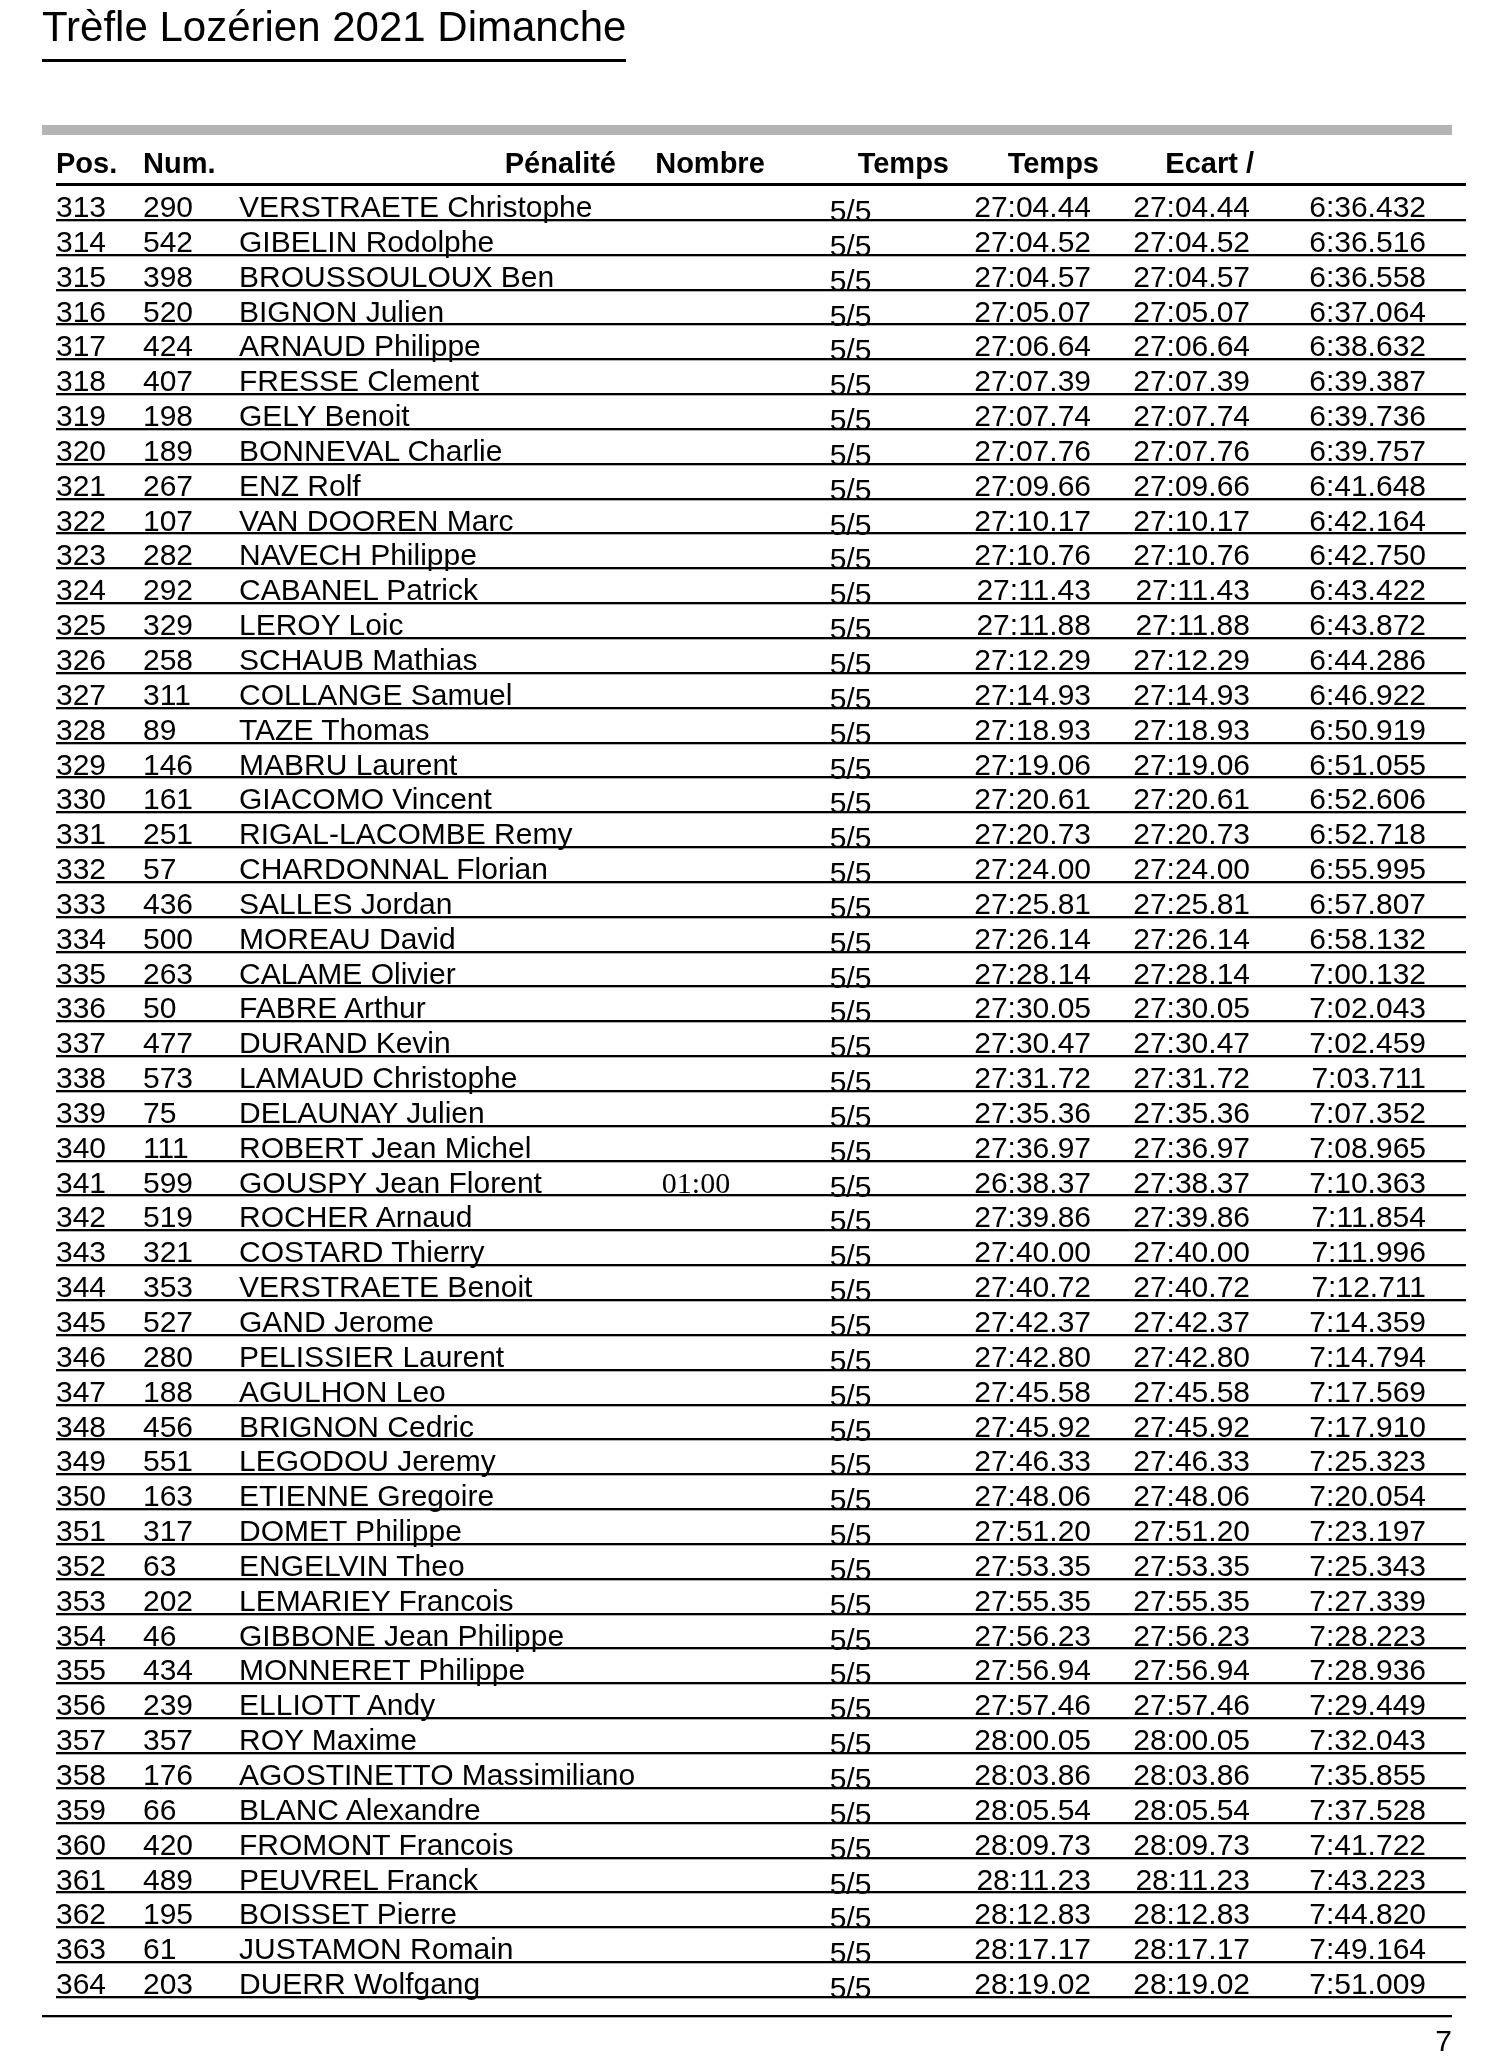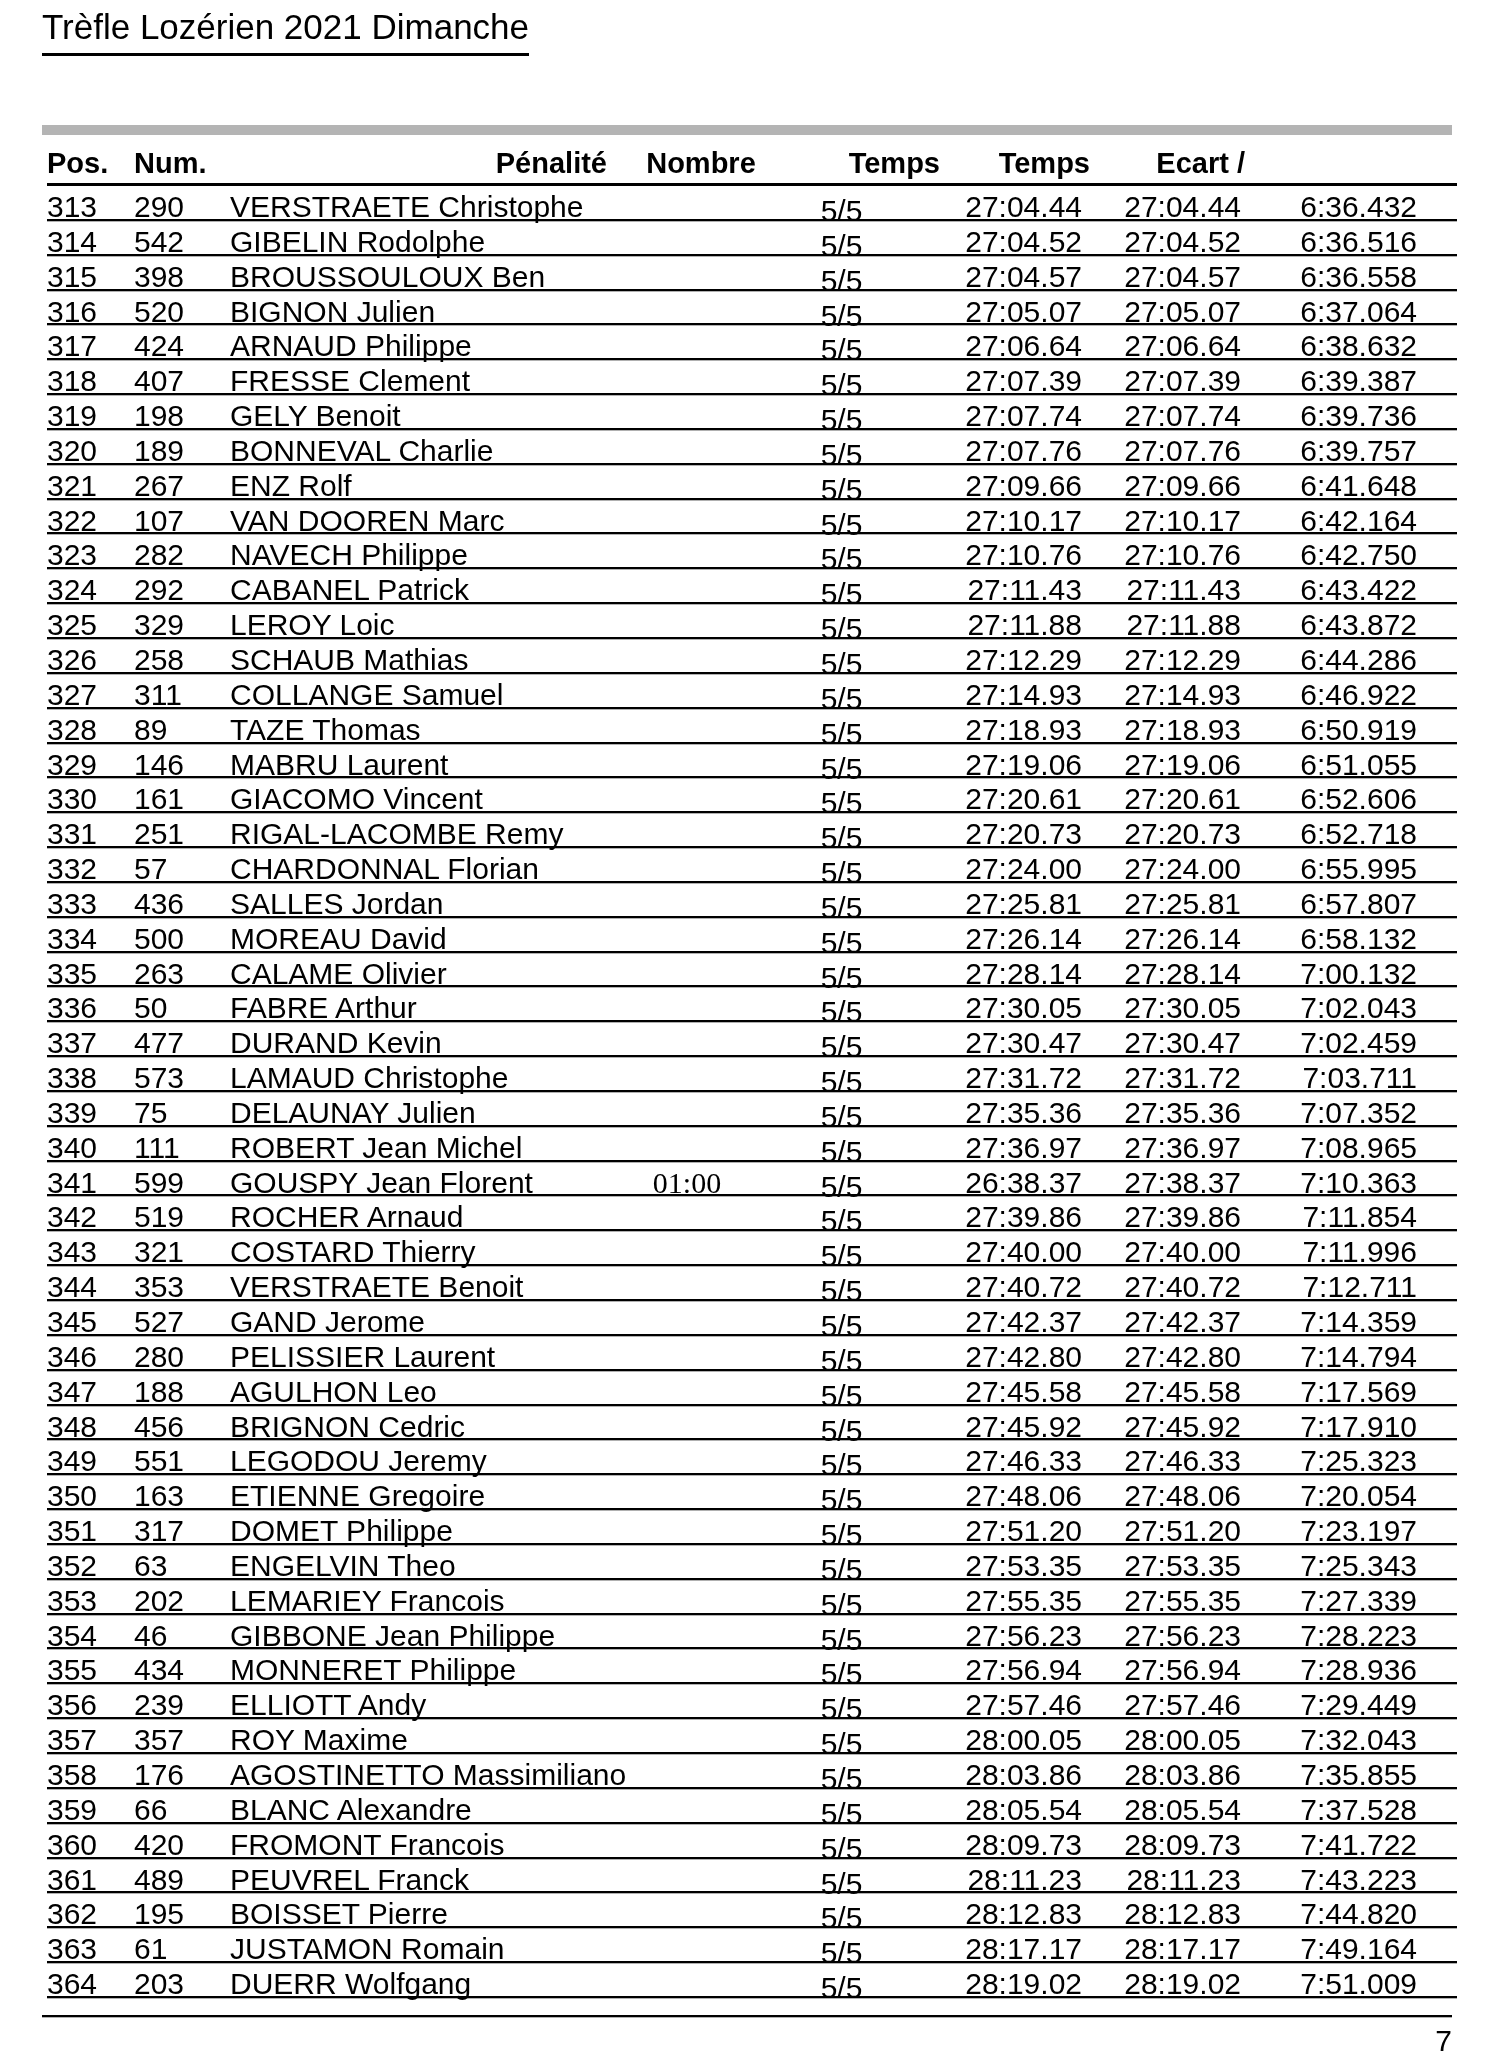--- a/index.html
+++ b/index.html
@@ -7,36 +7,36 @@
     width: 1500px; height: 2065px;
     background: #ffffff;
     color: #000;
     font-family: "Liberation Sans", sans-serif;
     position: relative;
     overflow: hidden;
   }
   .title {
     position: absolute;
     left: 42px; top: 4px;
-    font-size: 35px;
+    font-size: 42px;
     line-height: 46px;
     font-weight: 400;
-    padding-bottom: 3px;
+    padding-bottom: 9px;
     border-bottom: 3px solid #000;
     white-space: nowrap;
   }
   .graybar {
     position: absolute;
     left: 42px; top: 125px;
     width: 1410px; height: 10px;
     background: #b4b4b4;
   }
   .table {
     position: absolute;
-    left: 47px; top: 143px;
+    left: 56px; top: 143px;
     width: 1410px;
   }
   .hrow, .row {
     display: grid;
     grid-template-columns: 87px 96px 377px 188px 145px 150px 155px 174px;
     align-items: center;
     box-sizing: border-box;
   }
   .hrow {
     height: 43px;

